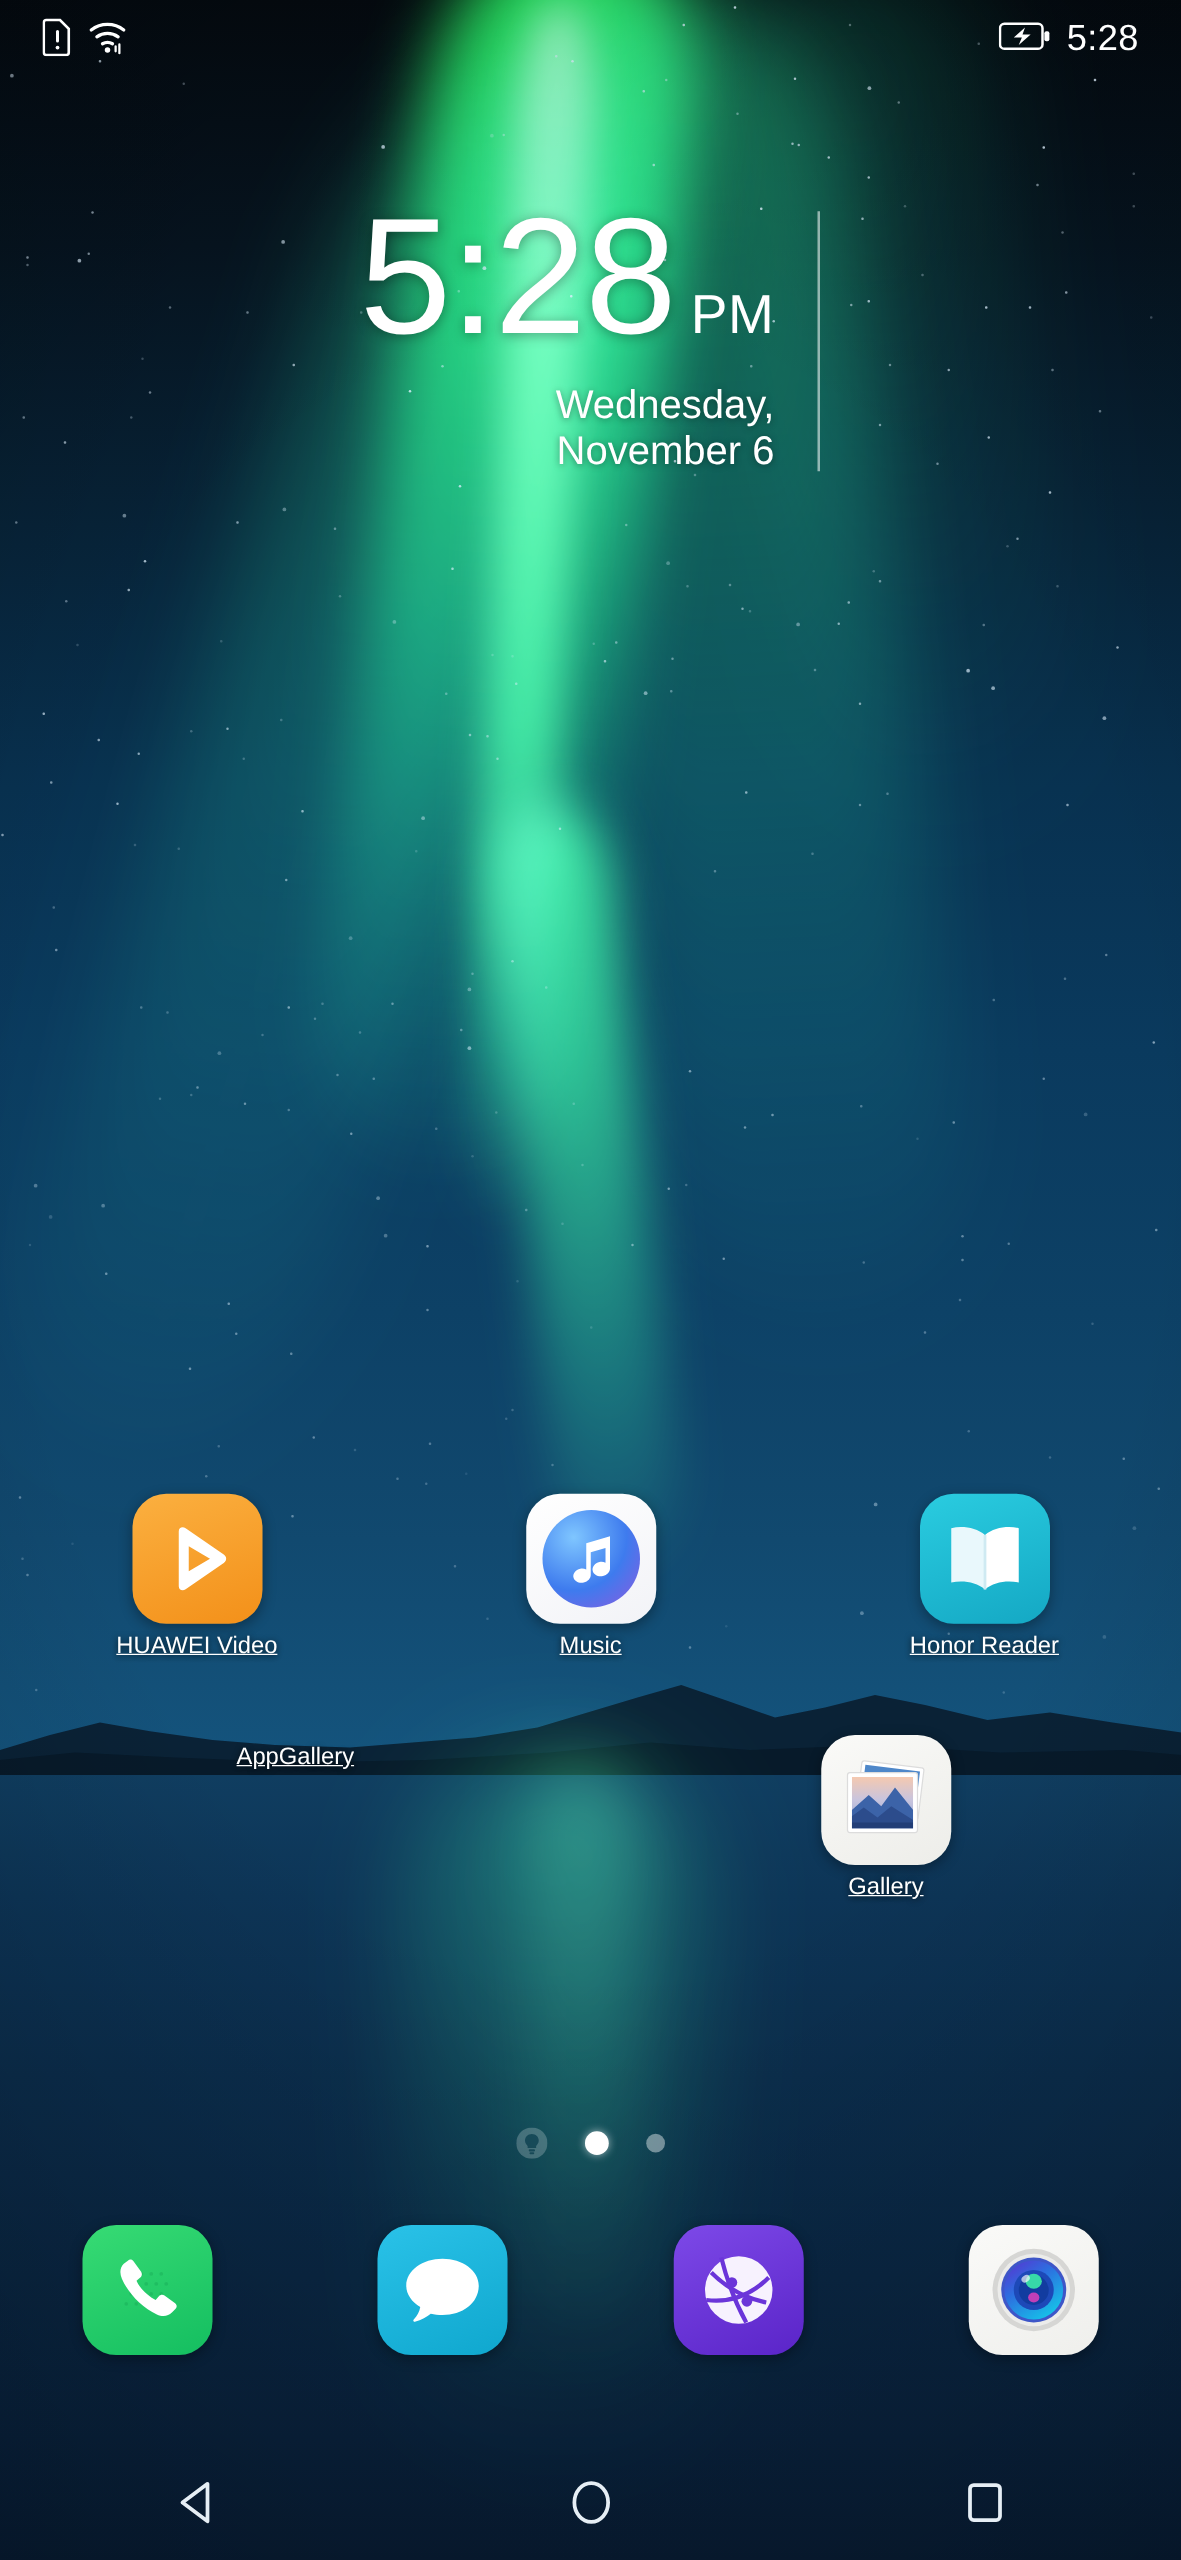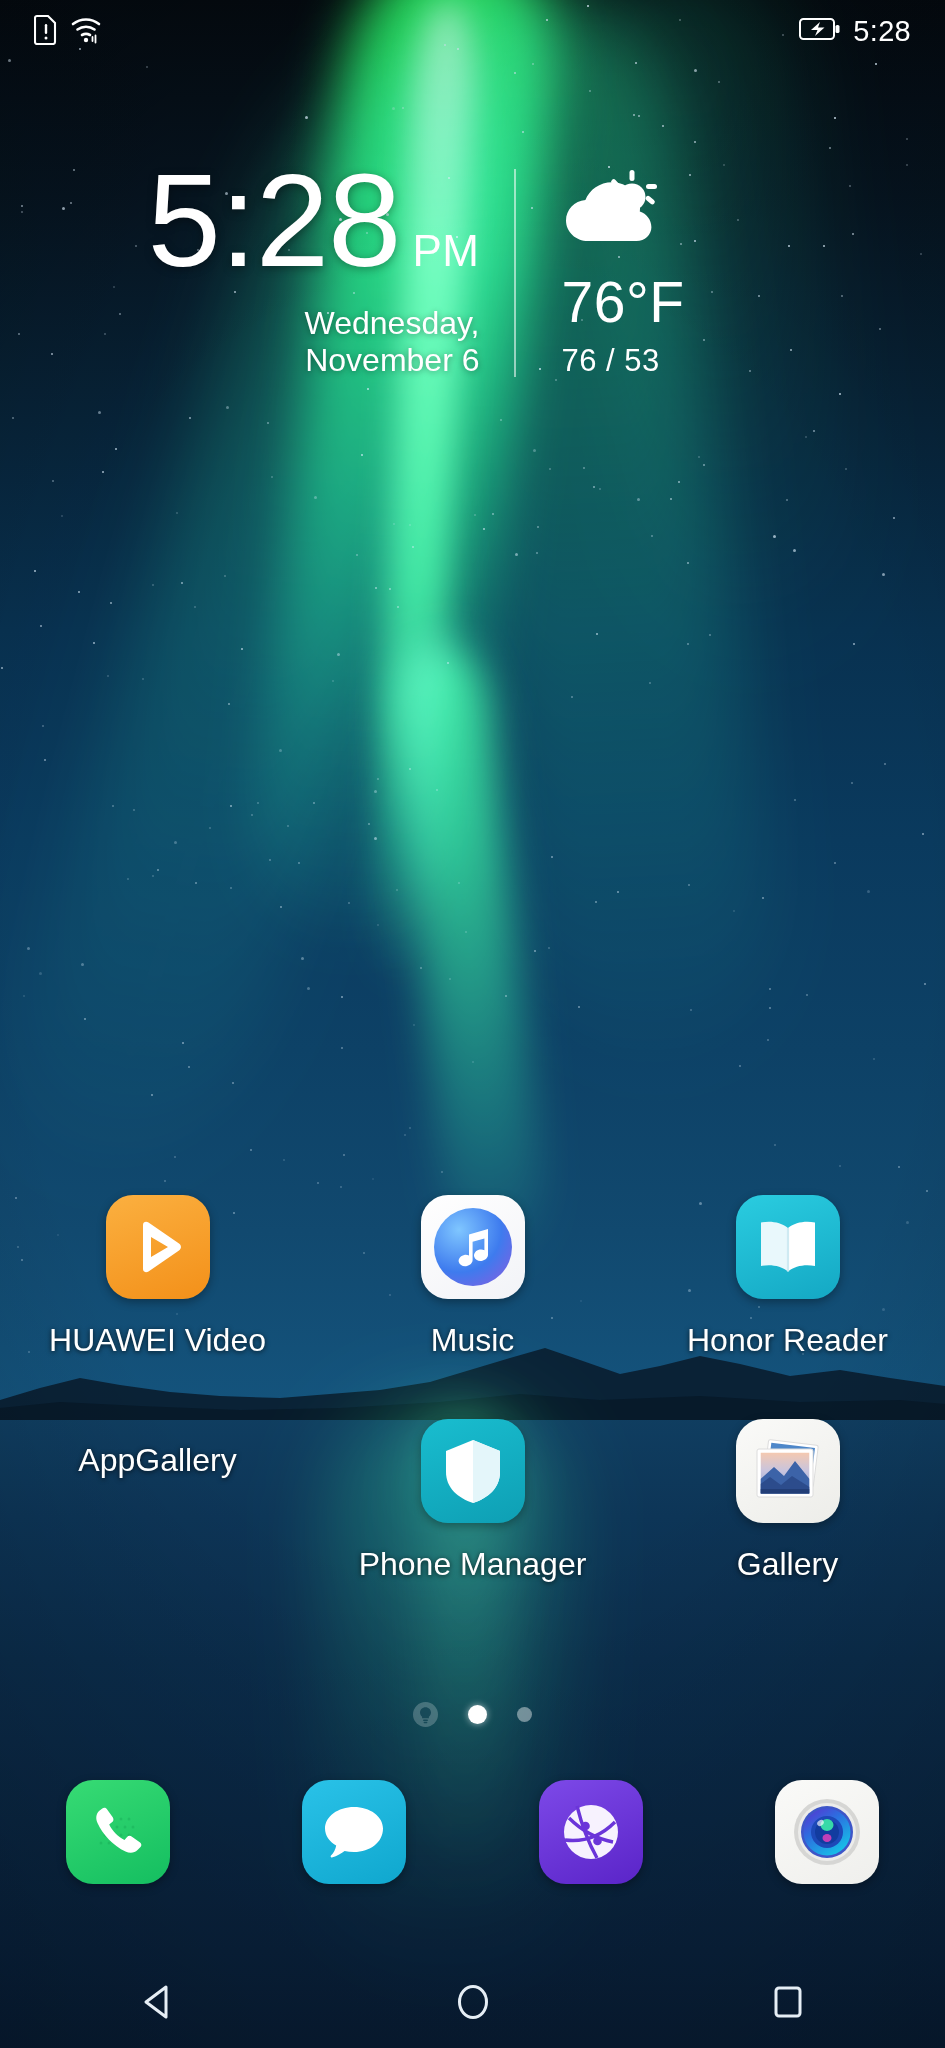--- a/index.html
+++ b/index.html
@@ -193,23 +193,24 @@
   .app-cell {
     flex:1; display:flex; flex-direction:column; align-items:center;
   }
   .app-icon {
     width:104px; height:104px; border-radius:27px;
     position:relative; overflow:hidden;
     box-shadow:0 3px 10px rgba(0,0,0,.33);
     display:flex; align-items:center; justify-content:center;
   }
   .app-label {
-    margin-top:23px; font-size:32px; color:#fff;
+    margin-top:7px; font-size:19px; color:#fff;
     text-shadow:0 1px 5px rgba(0,0,0,.75);
     white-space:nowrap;
+    text-decoration:underline;
   }
 
   
   #pagedots {
     position:absolute; top:1702px; left:0; right:0; z-index:15;
     display:flex; align-items:center; justify-content:center; gap:30px;
   }
   .dot { width:15px; height:15px; border-radius:50%; background:rgba(255,255,255,.42); }
   .dot.active { background:#fff; width:19px; height:19px; box-shadow:0 0 7px rgba(255,255,255,.6); }
   .dot-bulb { width:25px; height:25px; opacity:.55; display:flex; align-items:center; justify-content:center; }
@@ -555,39 +556,20 @@
   <div class="cw-left">
     <div class="cw-timerow">
       <span class="cw-time">5:28</span>
       <span class="cw-ampm">PM</span>
     </div>
     <div class="cw-date">Wednesday, November 6</div>
   </div>
 
   <div class="cw-divider"></div>
 
-  <div class="cw-right">
-    <div class="cw-wicon">
-      <svg width="104" height="78" viewBox="0 0 104 78">
-        <g fill="#fff">
-          <path d="M70 6 l0 -6 M70 6 l0 -6"></path>
-          <rect x="67.5" y="1" width="5" height="11" rx="2.5"></rect>
-          <rect x="84" y="15" width="11" height="5" rx="2.5"></rect>
-          <rect x="50.8" y="9.6" width="5" height="10" rx="2.5" transform="rotate(-42 53.3 14.6)"></rect>
-          <rect x="83" y="28.5" width="10.5" height="5" rx="2.5" transform="rotate(40 88 31)"></rect>
-          <circle cx="70" cy="28" r="13.5"></circle>
-        </g>
-        <path d="M26 72 C13.8 72 4 62.8 4 51.4 C4 40.8 12.4 32 23.4 31 C27.4 20.6 37.8 13.2 50 13.2
-                 C65.4 13.2 78 25 78 39.6 C78 40.6 77.9 41.6 77.8 42.6
-                 C84.6 44.8 89.4 51 89.4 58.2 C89.4 65.8 82.8 72 74.6 72 Z" fill="#fff"></path>
-      </svg>
-    </div>
-    <div class="cw-temp">76°F</div>
-    <div class="cw-hilo">76 / 53</div>
-  </div>
 </div>
 
 <div id="appgrid">
 
   <div class="app-row">
 
     <div class="app-cell">
       <div class="app-icon" style="background:linear-gradient(160deg,#FBB040,#F39019);">
         <svg width="64" height="64" viewBox="0 0 64 64">
           <path d="M17 10 C17 7 20 6 22.5 7.6 L53 28.6 C55.6 30.4 55.6 33.6 53 35.4 L22.5 56.4
@@ -626,29 +608,20 @@
 
   </div>
 
   <div class="app-row">
 
 
     <div class="app-cell">
       <div class="app-label">AppGallery</div>
     </div>
 
-    <div class="app-cell">
-      <div class="app-icon" style="background:linear-gradient(160deg,#19BDCF,#0E9FB4);">
-        <svg width="66" height="70" viewBox="0 0 66 70">
-          <path d="M33 4 L60 15 L60 36 C60 52 48 62 33 67 C18 62 6 52 6 36 L6 15 Z" fill="#FFFFFF"></path>
-          <path d="M33 4 L60 15 L60 36 C60 52 48 62 33 67 Z" fill="#E4F6FA"></path>
-        </svg>
-      </div>
-      <div class="app-label">Phone Manager</div>
-    </div>
 
     <div class="app-cell">
       <div class="app-icon" style="background:linear-gradient(150deg,#FAFAF8,#EDEDE9);">
         <svg width="80" height="74" viewBox="0 0 80 74">
           <g transform="rotate(7 40 37)">
             <rect x="17" y="8" width="50" height="42" rx="2" fill="#fff" stroke="#DCDCDC" stroke-width="1"></rect>
             <rect x="20" y="11" width="44" height="34" fill="#4E87C9"></rect>
           </g>
           <rect x="9" y="15" width="56" height="48" rx="2" fill="#fff" stroke="#DCDCDC" stroke-width="1"></rect>
           <clipPath id="gclip">

